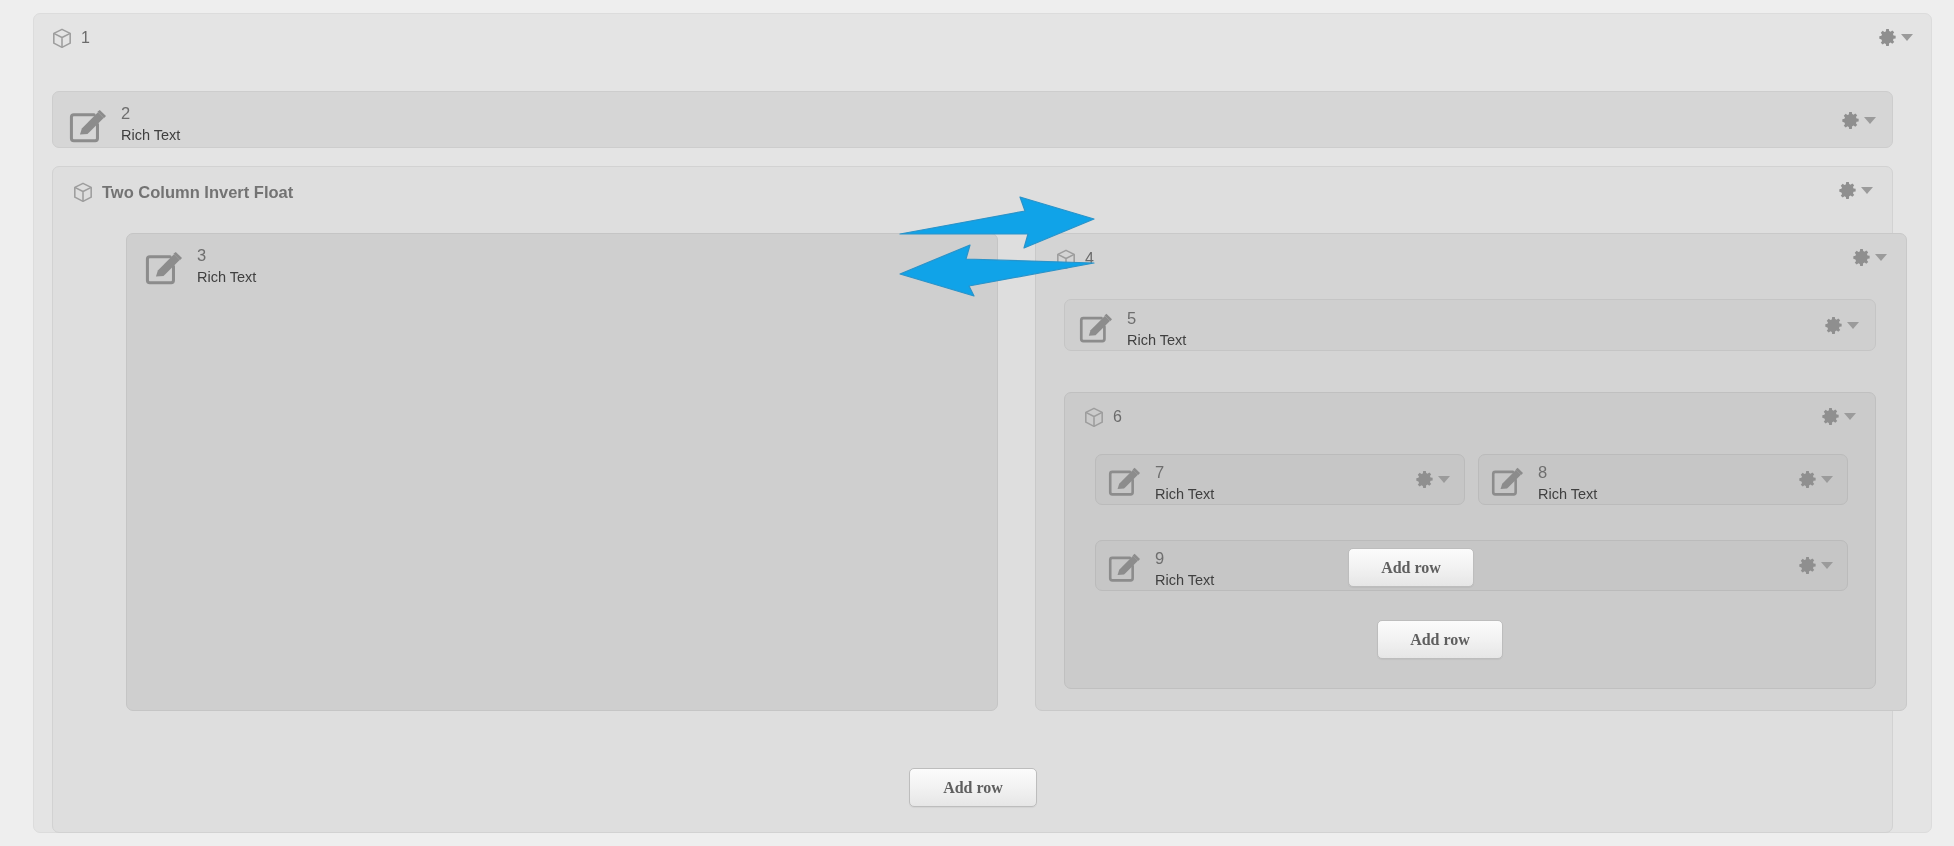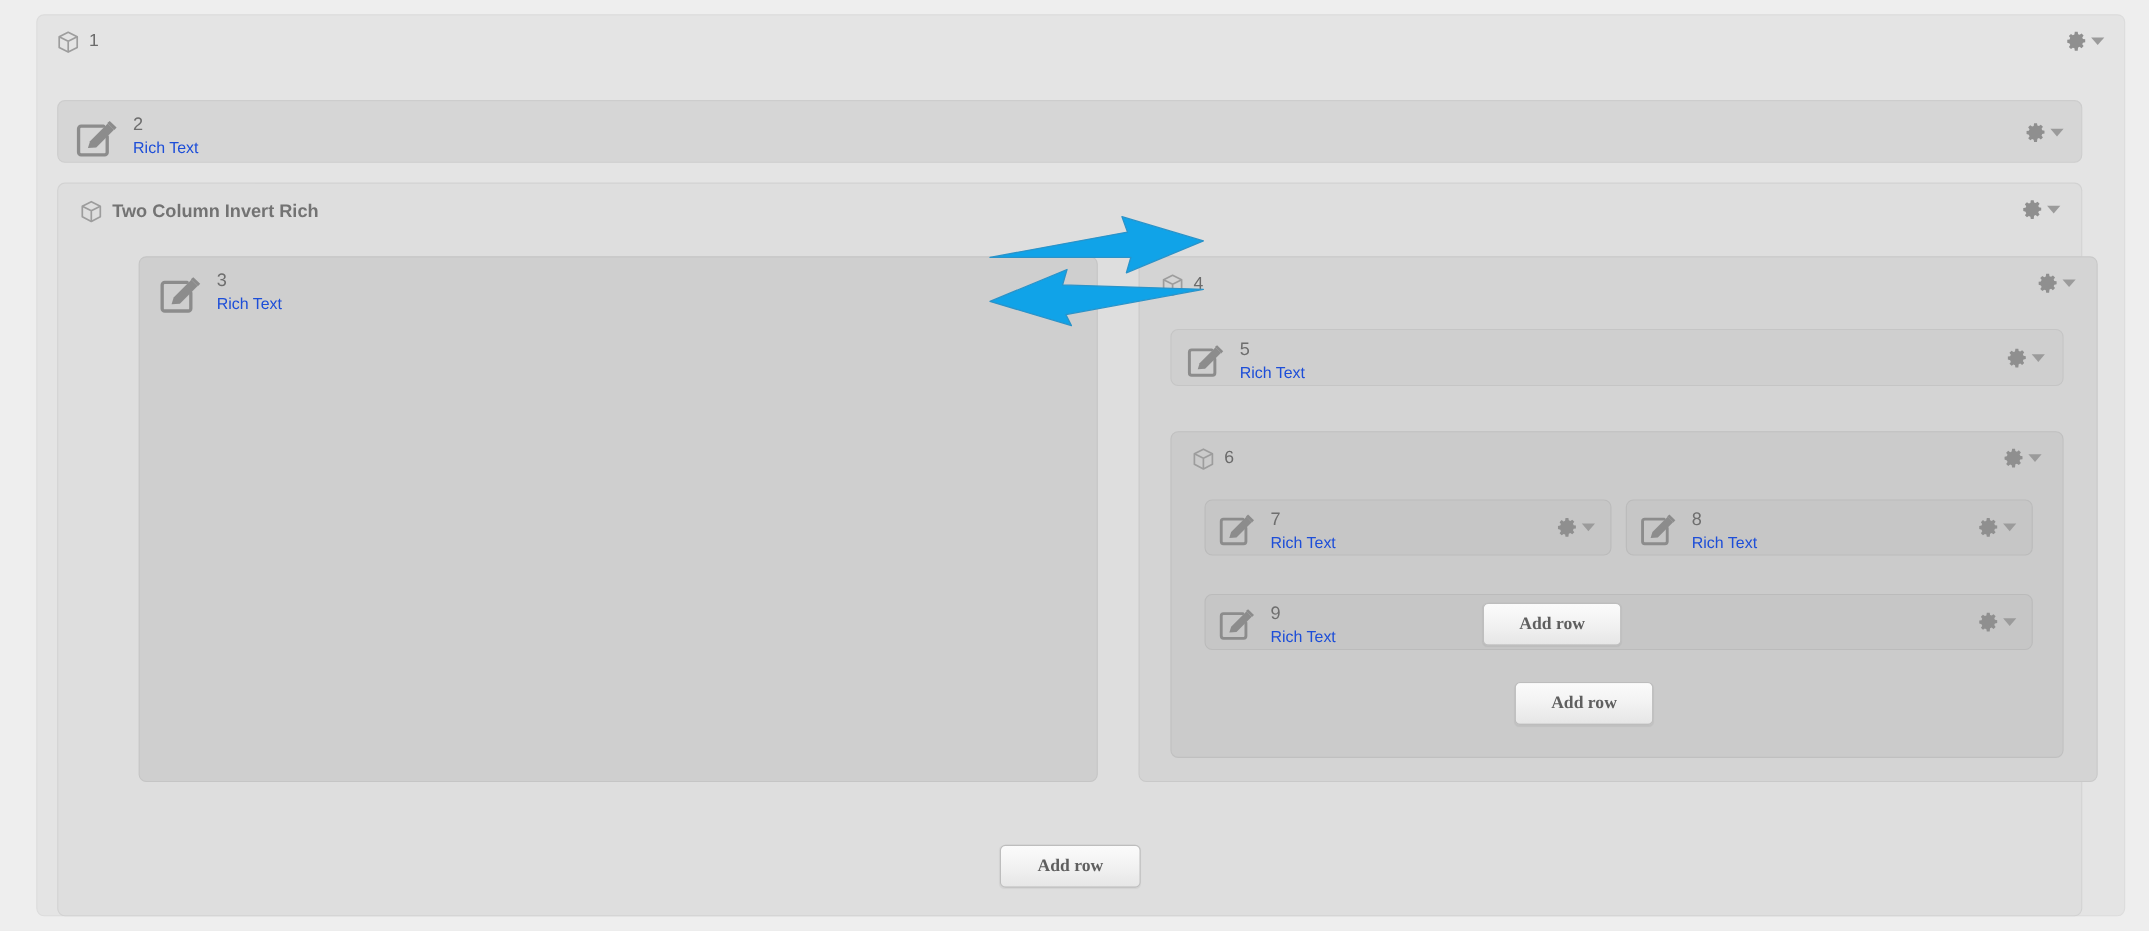--- a/index.html
+++ b/index.html
@@ -91,21 +91,21 @@
     margin-top: 6px;
   }
   .rt-text { padding-top: 1px; }
   .rt-num {
     font-size: 16.5px;
     color: #6e6e6e;
     line-height: 19px;
   }
   .rt-sub {
     font-size: 14.5px;
-    color: #1d4ed8;
+    color: #404040;
     line-height: 19px;
     margin-top: 3px;
   }
 
   
   .gearctl {
     position: absolute;
     display: flex;
     align-items: center;
     gap: 4px;
@@ -194,21 +194,21 @@
       </div>
     </div>
 
     <div class="panel lvl1" style="left:18px; top:152px; width:1841px; height:667px;">
 
       <div class="blk-head" style="left:20px; top:13px;">
         <svg class="cube" viewBox="0 0 22 23">
           <path d="M11 1.4 L20 5.9 L20 16.6 L11 21.2 L2 16.6 L2 5.9 Z" fill="none" stroke="#9d9d9d" stroke-width="1.7" stroke-linejoin="round"></path>
           <path d="M2 5.9 L11 10.4 L20 5.9 M11 10.4 L11 21.2" fill="none" stroke="#9d9d9d" stroke-width="1.7" stroke-linejoin="round"></path>
         </svg>
-        <span class="lbl bold">Two Column Invert Rich</span>
+        <span class="lbl bold">Two Column Invert Float</span>
       </div>
 
       <div class="gearctl" style="right:19px; top:14px;">
         <svg class="gear" viewBox="0 0 20 20">
           <path fill="#8f8f8f" d="M10 6.3a3.7 3.7 0 100 7.4 3.7 3.7 0 000-7.4zm0 5.6a1.9 1.9 0 110-3.8 1.9 1.9 0 010 3.8z"></path>
           <path fill="#8f8f8f" d="M8.6 1h2.8l.35 2.2 1.5.62 1.8-1.3 2 2-1.3 1.8.62 1.5 2.2.35v2.8l-2.2.35-.62 1.5 1.3 1.8-2 2-1.8-1.3-1.5.62L11.4 19H8.6l-.35-2.2-1.5-.62-1.8 1.3-2-2 1.3-1.8-.62-1.5L1.4 11.4V8.6l2.2-.35.62-1.5-1.3-1.8 2-2 1.8 1.3 1.5-.62z"></path>
         </svg>
         <span class="caret"></span>
       </div>
 

